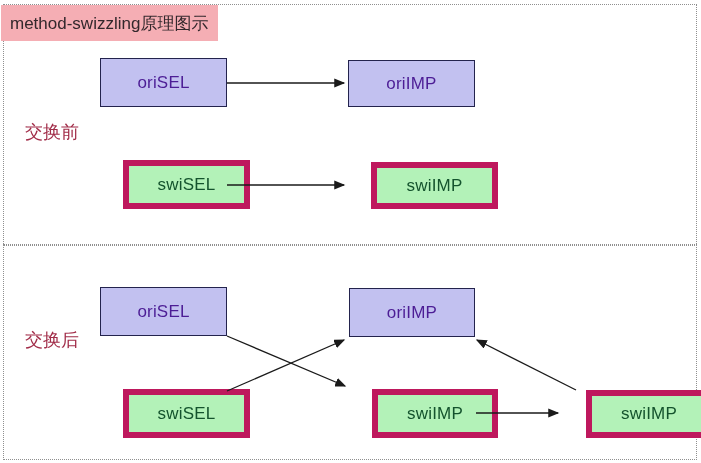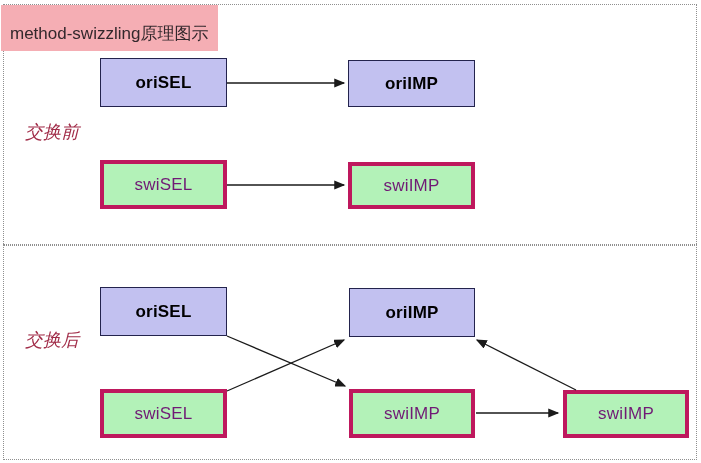--- a/index.html
+++ b/index.html
@@ -7,30 +7,29 @@
     position:relative;width:701px;height:463px;background:#ffffff;
     font-family:"Liberation Sans","DejaVu Sans",sans-serif;overflow:hidden;
   }
   .section{position:absolute;border:1px dotted #8f8f8f;background:transparent;}
   .sec-before{left:3px;top:4px;width:692px;height:240px;}
   .sec-after{left:3px;top:244px;width:692px;height:214px;}
   .node{
     position:absolute;display:flex;align-items:center;justify-content:center;
     font-size:17px;letter-spacing:.2px;box-sizing:border-box;
   }
-  .node.purple{background:#C2C1F0;border:1px solid #23234d;color:#000000;font-weight:bold;}
-  .node.green{background:#B3F2B8;border:4px solid #be185d;color:#701a75;}
+  .node.purple{background:#C2C1F0;border:1px solid #23234d;color:#4c1d95;}
+  .node.green{background:#B3F2B8;border:6px solid #be185d;color:#14532d;margin-left:23px;}
   .side-label{
     position:absolute;color:#A12C48;font-size:18px;font-weight:500;
     white-space:nowrap;
-    font-style:italic;
   }
   .title{
     position:absolute;left:1px;top:5px;background:#F5AEB4;color:#33282c;
-    font-size:17px;padding:17px 10px 6px 9px;white-space:nowrap;
+    font-size:17px;padding:7px 10px 6px 9px;white-space:nowrap;
   }
   .watermark{
     position:absolute;right:6px;bottom:3px;color:#c6c6c6;font-size:15px;
     letter-spacing:.5px;white-space:nowrap;
   }
   svg.arrows{position:absolute;left:0;top:0;width:701px;height:463px;pointer-events:none;}
   svg.arrows line{stroke:#1a1a1a;stroke-width:1.3;}
 </style>
 </head>
 <body>

